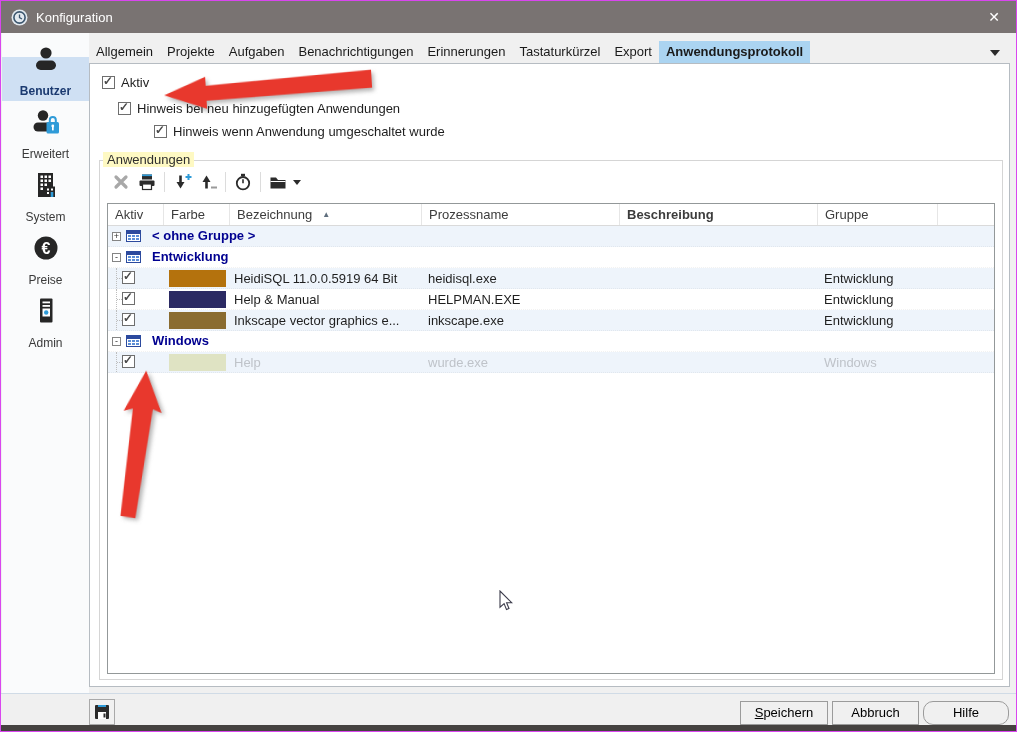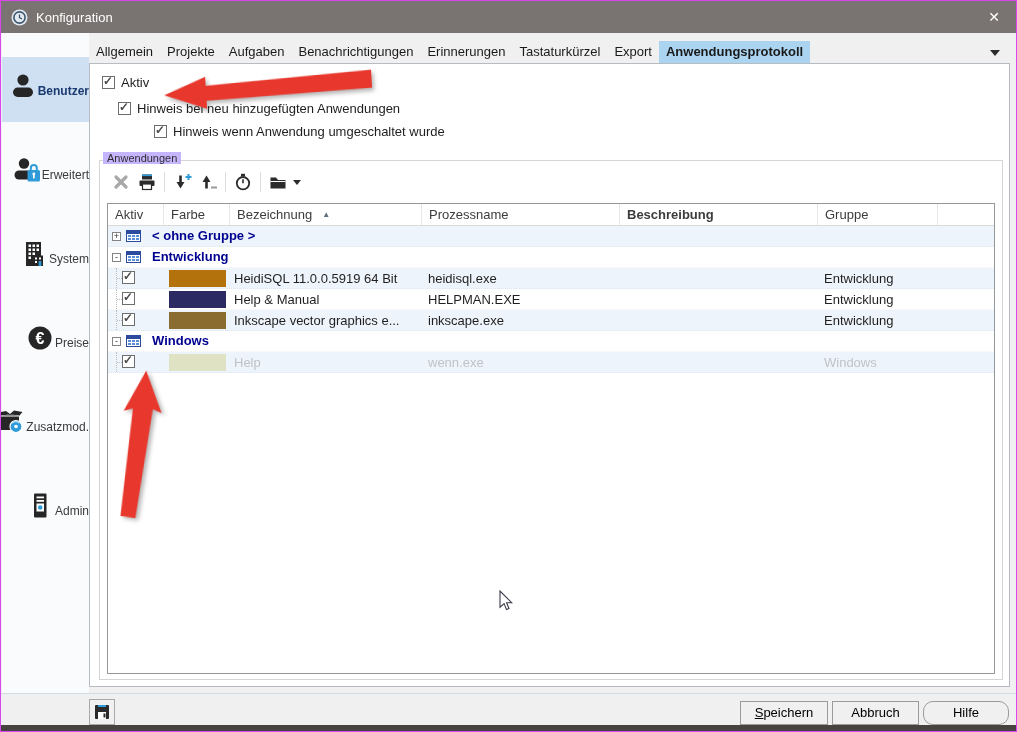--- a/index.html
+++ b/index.html
@@ -7,21 +7,21 @@
   .window{position:relative;width:1017px;height:732px;background:#f0f0f0;
     font-family:"Liberation Sans",sans-serif;overflow:hidden;border:1px solid #d946ef;}
   
   .titlebar{position:absolute;left:0;top:0;width:100%;height:32px;background:#797372;
     color:#fff;display:flex;align-items:center;font-size:13px;}
   .titlebar .appicon{margin:0 8px 0 10px;display:flex;}
   .titlebar .close{position:absolute;right:0;top:0;width:44px;height:32px;text-align:center;
     line-height:32px;font-size:14px;color:#fff;cursor:default;}
   
   .sidebar{position:absolute;left:1px;top:32px;width:87px;height:660px;background:#fafbfc;}
-  .side-item{width:87px;height:65px;margin-bottom:19px;display:flex;flex-direction:row;
+  .side-item{width:87px;height:44px;margin-bottom:19px;display:flex;flex-direction:column;
     align-items:center;justify-content:flex-end;padding-bottom:3px;}
   .side-item:first-child{margin-top:24px;}
   .side-item .lbl{font-size:12px;color:#3a3a3a;margin-top:6px;}
   .side-item.selected{background:#cfe0f3;}
   .side-item.selected .lbl{font-weight:bold;color:#1b3a70;}
   
   .tabbar{position:absolute;left:88px;top:40px;width:921px;height:22px;white-space:nowrap;}
   .tab{display:inline-block;padding:0 7px;font-size:13px;line-height:22px;color:#1a1a1a;}
   .tab.active{background:#abd4f1;font-weight:bold;}
   .tab-caret{position:absolute;right:10px;top:9px;width:0;height:0;
@@ -30,22 +30,22 @@
   .panel{position:absolute;left:88px;top:62px;width:921px;height:624px;background:#fff;
     border:1px solid #b6bcc2;}
   .cbrow{position:absolute;display:flex;align-items:center;font-size:13px;color:#1e1e1e;}
   .cb{width:13px;height:13px;border:1px solid #6e6e6e;background:#fff;position:relative;
     display:inline-block;flex:0 0 13px;}
   .cb.checked::after{content:"✓";position:absolute;left:0px;top:-3px;font-size:12px;
     font-weight:bold;color:#4a4a4a;}
   .cbrow .txt{margin-left:6px;}
   
   .groupbox{position:absolute;left:9px;top:96px;width:904px;height:520px;border:1px solid #d5d5d5;}
-  .groupbox>.gb-label{position:absolute;left:3px;top:-9px;background:#c4b5fd;padding:0 4px;
-    font-size:11px;color:#2e2e2e;}
+  .groupbox>.gb-label{position:absolute;left:3px;top:-9px;background:#fef9c3;padding:0 4px;
+    font-size:13px;color:#2e2e2e;}
   
   .toolbar{position:absolute;left:8px;top:8px;height:26px;display:flex;align-items:center;}
   .tool{width:26px;height:24px;display:flex;align-items:center;justify-content:center;}
   .tool-sep{width:1px;height:20px;background:#dcdcdc;margin:0 4px;}
   .tool-caret{width:0;height:0;border-left:4px solid transparent;border-right:4px solid transparent;
     border-top:5px solid #2b2b2b;margin-left:2px;}
   
   .table{position:absolute;left:7px;top:42px;width:888px;height:471px;background:#fff;
     border:1px solid #939899;overflow:hidden;}
   .thead{display:flex;height:22px;border-bottom:1px solid #dadada;background:#fff;}
@@ -152,33 +152,20 @@
         </svg></span>
       <span class="lbl">System</span>
     </div>
     <div class="side-item">
       <span>
         <svg width="30" height="30" viewBox="0 0 30 30">
           <circle cx="15" cy="15" r="11.5" fill="#262626"></circle>
           <text x="15" y="20.5" font-size="16" font-weight="bold" fill="#fff" text-anchor="middle" font-family="'Liberation Sans',sans-serif">€</text>
         </svg></span>
       <span class="lbl">Preise</span>
-    </div>
-    <div class="side-item">
-      <span>
-        <svg width="30" height="30" viewBox="0 0 30 30">
-          <path d="M5 9 L14 7 L23 9 L23 23 L5 23 Z" fill="#262626"></path>
-          <path d="M5 9 L1.5 5.5 L10 4 L14 7 Z" fill="#262626"></path>
-          <path d="M23 9 L26.5 5 L18 3.5 L14 7 Z" fill="#262626"></path>
-          <path d="M5 9 h18" stroke="#fff" stroke-width="1"></path>
-          <circle cx="20" cy="19.5" r="6" fill="#2f9bd8" stroke="#fff" stroke-width="1.2"></circle>
-          <circle cx="20" cy="19.5" r="1.8" fill="#fff"></circle>
-          <path d="M16 16 a5.6 5.6 0 0 1 7.5 0" fill="none" stroke="#bfe3f6" stroke-width="1.2"></path>
-        </svg></span>
-      <span class="lbl">Zusatzmod.</span>
     </div>
     <div class="side-item">
       <span>
         <svg width="30" height="30" viewBox="0 0 30 30">
           <rect x="9" y="2.5" width="12.5" height="24" rx="1" fill="#262626"></rect>
           <rect x="11.5" y="5.5" width="7.5" height="1.8" fill="#fff"></rect>
           <rect x="11.5" y="9" width="7.5" height="1.8" fill="#fff"></rect>
           <rect x="11.5" y="12.5" width="7.5" height="8" fill="#fff"></rect>
           <circle cx="15.2" cy="16.5" r="2.2" fill="#2f9bd8"></circle>
         </svg></span>
@@ -341,21 +328,21 @@
                   </g>
                 </svg></span>
               <span class="grouplabel">Windows</span>
             </div>
             <div class="tr stripe disabled">
               <span class="treeline"></span>
               <span class="treestub"></span>
               <span class="cb row-cb checked"></span>
               <span class="swatch" style="background: rgb(223, 227, 195);"></span>
               <span class="cell-name">Help</span>
-              <span class="cell-process">wenn.exe</span>
+              <span class="cell-process">wurde.exe</span>
               <span class="cell-group">Windows</span>
             </div>
           </div>
       </div>
     </div>
 
     <svg class="arrow1" width="212" height="38" viewBox="0 0 212 38">
       <polygon points="2,19 44,3 44,12 210,6 210,24 44,27 44,35" fill="#e8382d"></polygon>
     </svg>
     <svg class="arrow2" width="46" height="154" viewBox="0 0 46 154">

